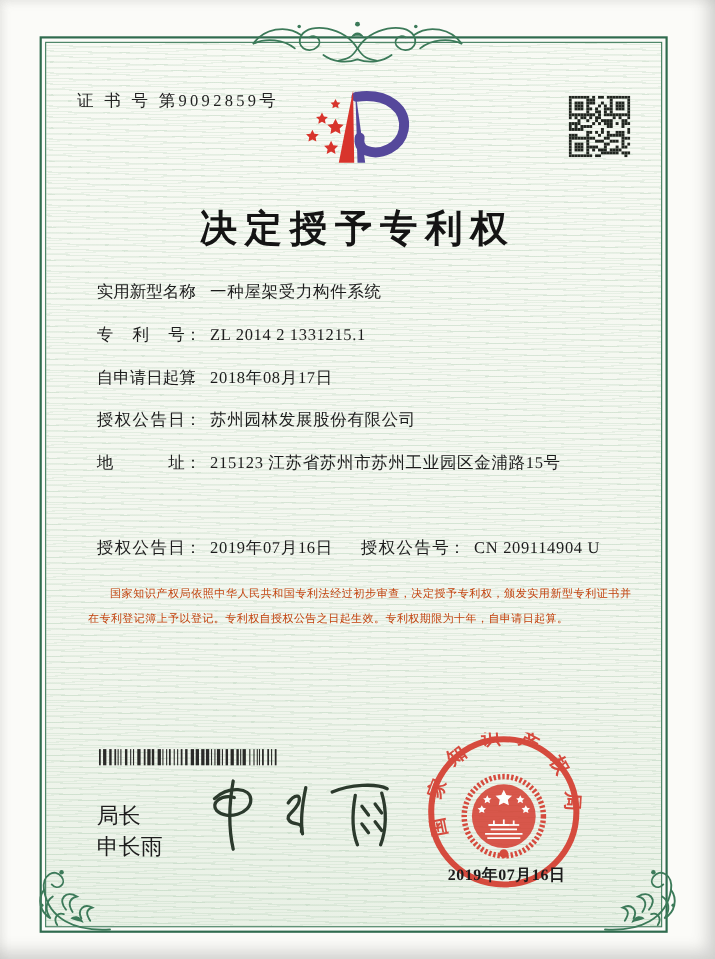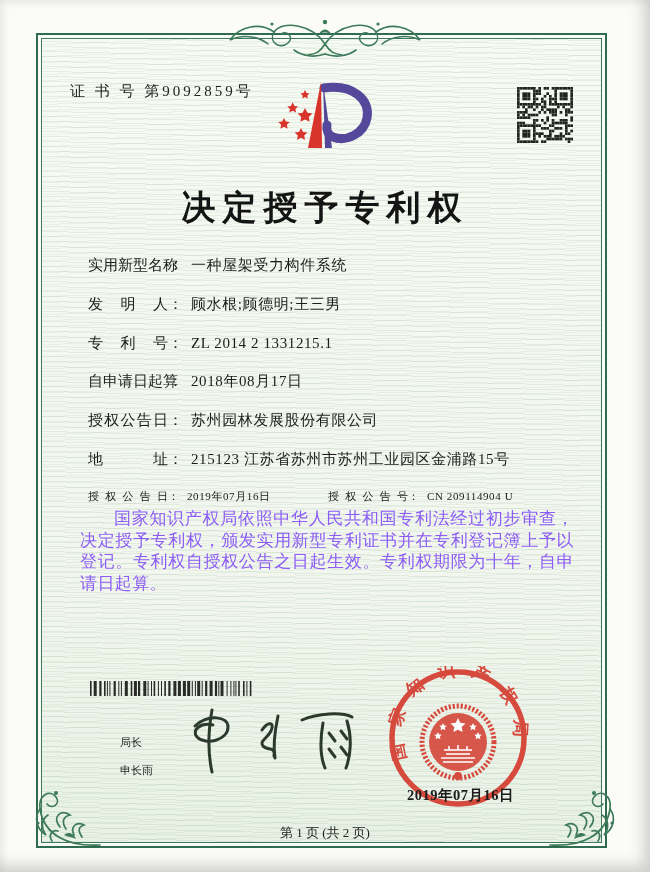--- a/index.html
+++ b/index.html
@@ -21,29 +21,29 @@
   .logo{position:absolute;left:272px;top:78px;width:108px;height:92px;}
   .qr{position:absolute;left:517px;top:87px;width:56px;height:56px;}
   .title{position:absolute;left:0;top:185px;width:650px;text-align:center;
     font-size:34px;font-weight:700;letter-spacing:7px;color:#141414;}
   
   .fields{position:absolute;left:88px;top:256px;width:510px;font-size:15px;color:#1c1c1c;}
   .f-row{height:38.8px;white-space:nowrap;}
   .f-label{display:inline-block;width:80px;text-align:justify;text-align-last:justify;vertical-align:top;}
   .f-colon{display:inline-block;margin-right:8px;}
   .f-value{letter-spacing:.6px;}
-  .grant-row{position:absolute;left:88px;top:489px;width:520px;font-size:11px;color:#1c1c1c;white-space:nowrap;}
+  .grant-row{position:absolute;left:88px;top:489px;width:520px;font-size:15px;color:#1c1c1c;white-space:nowrap;}
   .grant-pair2{position:absolute;left:240px;top:0;}
   
-  .body-text{position:absolute;left:80px;top:508px;width:494px;
-    font-size:17px;line-height:21.6px;letter-spacing:.4px;color:#8b5cf6;text-align:justify;}
+  .body-text{position:absolute;left:80px;top:530px;width:494px;
+    font-size:10px;line-height:21.6px;letter-spacing:.4px;color:#c2410c;text-align:justify;}
   .body-text p{margin:0;text-indent:2em;}
   
   .barcode{position:absolute;left:90px;top:681px;width:163px;height:15px;}
-  .signer{position:absolute;left:88px;top:728px;font-size:11px;color:#1e1e1e;line-height:28px;margin-left:32px;}
+  .signer{position:absolute;left:88px;top:728px;font-size:20px;color:#1e1e1e;line-height:28px;}
   .signature{position:absolute;left:182px;top:700px;width:195px;height:88px;}
   .seal{position:absolute;left:386px;top:666px;width:144px;height:144px;opacity:.9;}
   .seal-date{position:absolute;left:398px;top:786px;width:125px;text-align:center;
     font-size:14.5px;font-weight:700;letter-spacing:.5px;color:#1b1b1b;}
   .page-footer{position:absolute;left:0;top:824px;width:650px;text-align:center;font-size:13px;color:#222;}
   
   .ornament-top{position:absolute;left:224px;top:14px;width:202px;height:46px;}
   .corner{position:absolute;width:74px;height:68px;}
   .corner.bl{left:30px;top:783px;}
   .corner.br{left:546px;top:783px;transform:scaleX(-1);}
@@ -359,23 +359,20 @@
       </g>
     </svg>
 
   <div class="title">决定授予专利权</div>
 
   <div class="fields" id="fields">
     <div class="f-row">
       <span class="f-label">实用新型名称</span><span class="f-colon">：</span><span class="f-value">一种屋架受力构件系统</span>
     </div>
 
-    <div class="f-row">
-      <span class="f-label">发明人</span><span class="f-colon">：</span><span class="f-value">顾水根;顾德明;王三男</span>
-    </div>
 
     <div class="f-row">
       <span class="f-label">专利号</span><span class="f-colon">：</span><span class="f-value">ZL 2014 2 1331215.1</span>
     </div>
 
     <div class="f-row">
       <span class="f-label">自申请日起算</span><span class="f-colon">：</span><span class="f-value">2018年08月17日</span>
     </div>
 
     <div class="f-row">
@@ -484,15 +481,14 @@
         <path d="M60,88 L84,88"></path>
         <path d="M55,92 L89,92"></path>
         <path d="M63,84 L63,80 M72,84 L72,79 M81,84 L81,80"></path>
         <path d="M57,96 L87,96"></path>
       </g>
       <circle cx="72" cy="110" r="4" fill="#d4392c"></circle>
     </g>
   </svg>
   <div class="seal-date">2019年07月16日</div>
 
-  <div class="page-footer">第 1 页 (共 2 页)</div>
 
 </div>
 
 </body></html>

